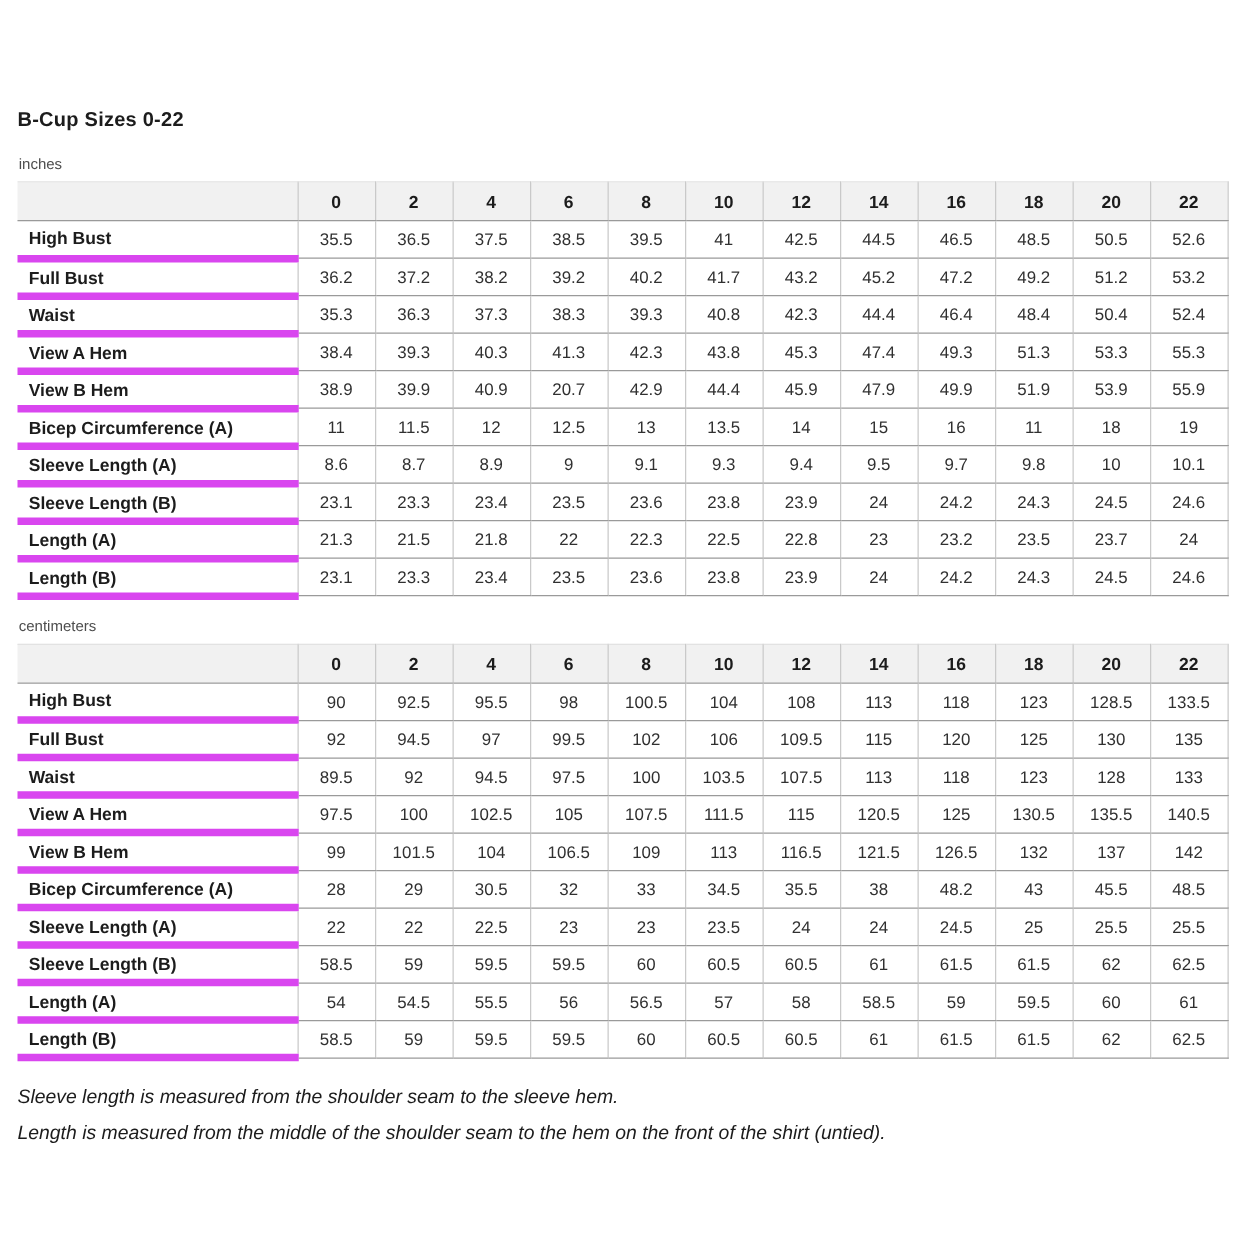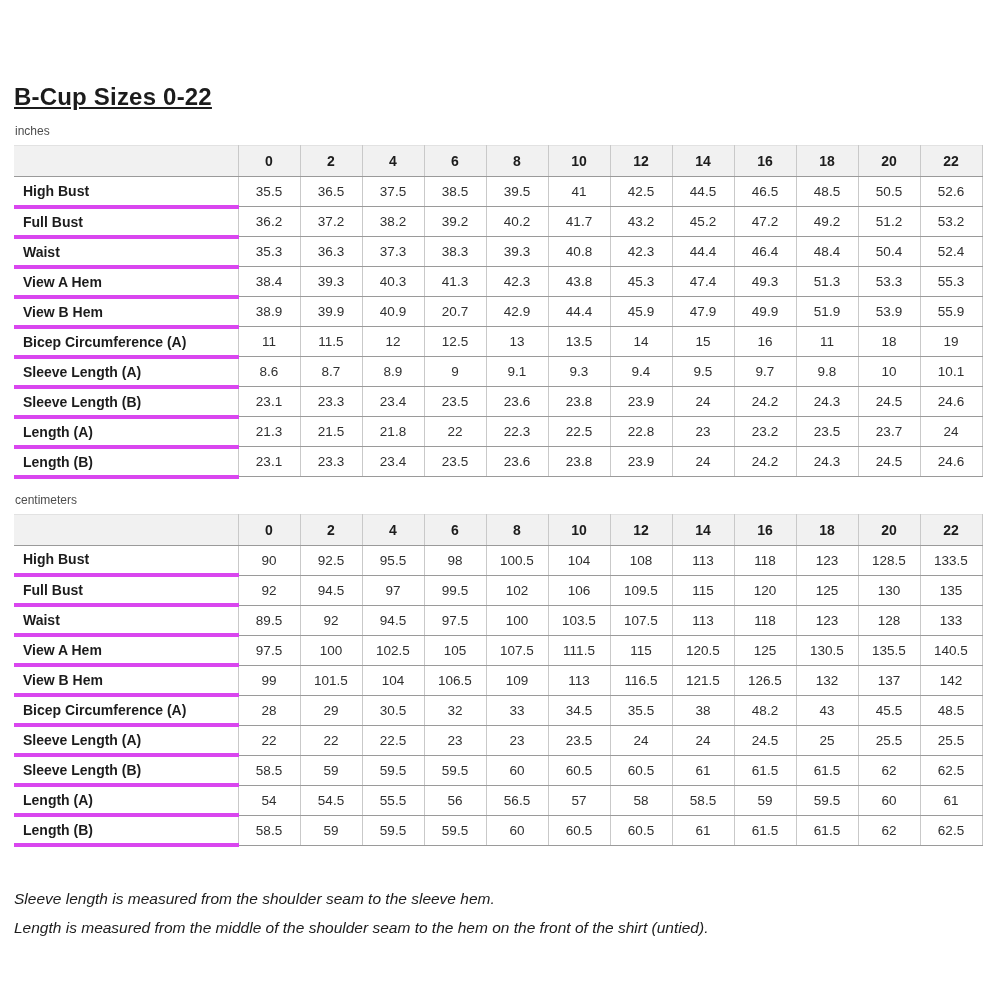--- a/index.html
+++ b/index.html
@@ -14,26 +14,25 @@
   }
   .page {
     width: 1000px;
     height: 1000px;
     padding: 0 18px 0 14px;
     overflow: hidden;
   }
   .page-title {
     margin: 0;
     padding-top: 86px;
-    font-size: 24px;
+    font-size: 16px;
     line-height: 22px;
     font-weight: 700;
     color: #1c1c1c;
     letter-spacing: 0.2px;
-    text-decoration: underline;
   }
   .unit-label {
     font-size: 12px;
     color: #4d4d4d;
     margin: 16px 0 7px 1px;
   }
   .unit-label.second {
     margin-top: 14px;
   }
   table.size-table {
@@ -56,38 +55,38 @@
     border-bottom: 1px solid #9a9a9a;
     padding: 0;
   }
   table.size-table tbody th {
     text-align: left;
     font-weight: 700;
     font-size: 14px;
     color: #1c1c1c;
     padding: 0 0 0 9px;
     height: 18px;
-    border-bottom: 4px solid #d946ef;
+    border-bottom: 6px solid #d946ef;
   }
   table.size-table tbody td {
     text-align: center;
     height: 30px;
     padding: 0;
     border-bottom: 1px solid #9a9a9a;
   }
   table.size-table th.data,
   table.size-table td.data {
     border-left: 1px solid #c9c9c9;
   }
   table.size-table th.data:last-child,
   table.size-table td.data:last-child {
     border-right: 1px solid #c9c9c9;
   }
   .footnotes {
-    margin-top: 37px;
+    margin-top: 14px;
   }
   .footnote {
     font-style: italic;
     font-size: 15.5px;
     line-height: 29px;
     color: #1c1c1c;
   }
 </style>
 </head>
 <body>

